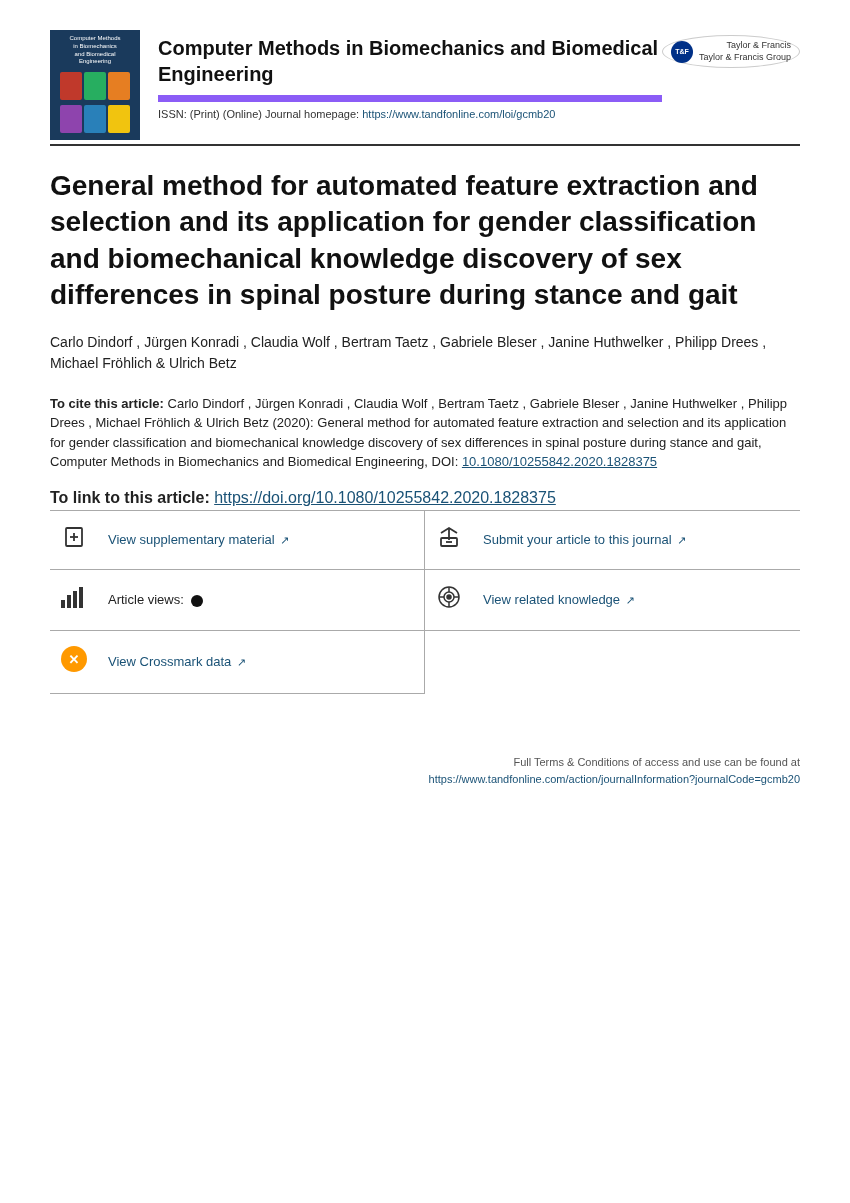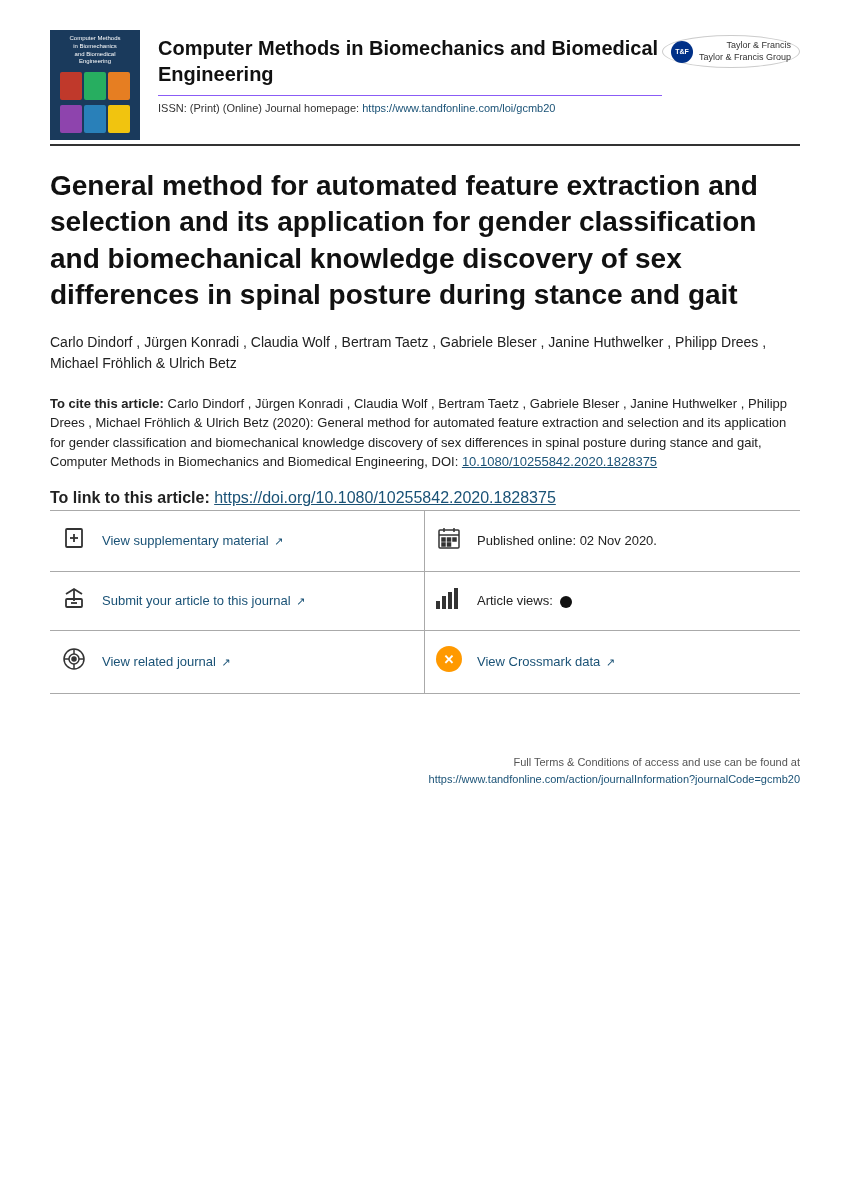--- a/index.html
+++ b/index.html
@@ -102,21 +102,21 @@
     }
     .tf-text {
       font-size: 9px;
       color: #333;
       line-height: 1.3;
     }
     .issn-line {
       font-size: 11px;
       color: #333;
       margin-top: 8px;
-      border-top: 1px solid #8b5cf6;
+      border-top: 7px solid #8b5cf6;
       padding-top: 6px;
     }
     .issn-link {
       color: #1a5276;
       text-decoration: none;
     }
     
     .article-title {
       font-size: 28px;
       font-weight: bold;
@@ -160,21 +160,21 @@
     }
     
     .action-grid {
       display: grid;
       grid-template-columns: 1fr 1fr;
       border-top: 1px solid #aaa;
     }
     .action-cell {
       display: flex;
       align-items: center;
-      gap: 14px;
+      gap: 20px;
       padding: 14px 10px;
       border-bottom: 1px solid #aaa;
       font-size: 13px;
     }
     .action-cell:nth-child(odd) {
       border-right: 1px solid #aaa;
     }
     .action-icon {
       font-size: 22px;
       color: #333;
@@ -280,36 +280,20 @@
           <line x1="12" y1="8" x2="12" y2="16" stroke="#333"></line>
           <line x1="8" y1="12" x2="16" y2="12" stroke="#333"></line>
         </svg>
       </div>
       <a class="action-text" href="#">
         <span>View supplementary material</span>
         <span class="external-icon">↗</span>
       </a>
     </div>
 
-    <div class="action-cell">
-      <div class="action-icon">
-        <svg width="26" height="26" viewBox="0 0 26 26" fill="none" stroke="#333" stroke-width="1.5">
-          <rect x="3" y="5" width="20" height="18" rx="1"></rect>
-          <line x1="3" y1="10" x2="23" y2="10"></line>
-          <line x1="8" y1="3" x2="8" y2="7"></line>
-          <line x1="18" y1="3" x2="18" y2="7"></line>
-          <rect x="6" y="13" width="3" height="3" fill="#333"></rect>
-          <rect x="11.5" y="13" width="3" height="3" fill="#333"></rect>
-          <rect x="17" y="13" width="3" height="3" fill="#333"></rect>
-          <rect x="6" y="18" width="3" height="3" fill="#333"></rect>
-          <rect x="11.5" y="18" width="3" height="3" fill="#333"></rect>
-        </svg>
-      </div>
-      <span class="published-text">Published online: 02 Nov 2020.</span>
-    </div>
 
     <div class="action-cell">
       <div class="action-icon">
         <svg width="24" height="24" viewBox="0 0 24 24" fill="none" stroke="#333" stroke-width="1.8">
           <path d="M12 3L12 15"></path>
           <path d="M4 8 L12 3 L20 8"></path>
           <rect x="4" y="13" width="16" height="8" rx="1"></rect>
           <line x1="9" y1="17" x2="15" y2="17"></line>
         </svg>
       </div>
@@ -339,21 +323,21 @@
           <circle cx="13" cy="13" r="10"></circle>
           <circle cx="13" cy="13" r="5"></circle>
           <line x1="13" y1="3" x2="13" y2="8"></line>
           <line x1="13" y1="18" x2="13" y2="23"></line>
           <line x1="3" y1="13" x2="8" y2="13"></line>
           <line x1="18" y1="13" x2="23" y2="13"></line>
           <circle cx="13" cy="13" r="2" fill="#333"></circle>
         </svg>
       </div>
       <a class="action-text" href="#">
-        <span>View related journal</span>
+        <span>View related knowledge</span>
         <span class="external-icon">↗</span>
       </a>
     </div>
 
     <div class="action-cell">
       <div class="action-icon">
         <svg width="28" height="28" viewBox="0 0 28 28">
           <circle cx="14" cy="14" r="13" fill="#f90" stroke="none"></circle>
           <text x="14" y="19" text-anchor="middle" font-size="13" font-weight="bold" fill="#fff" font-family="Arial">✕</text>
         </svg>

